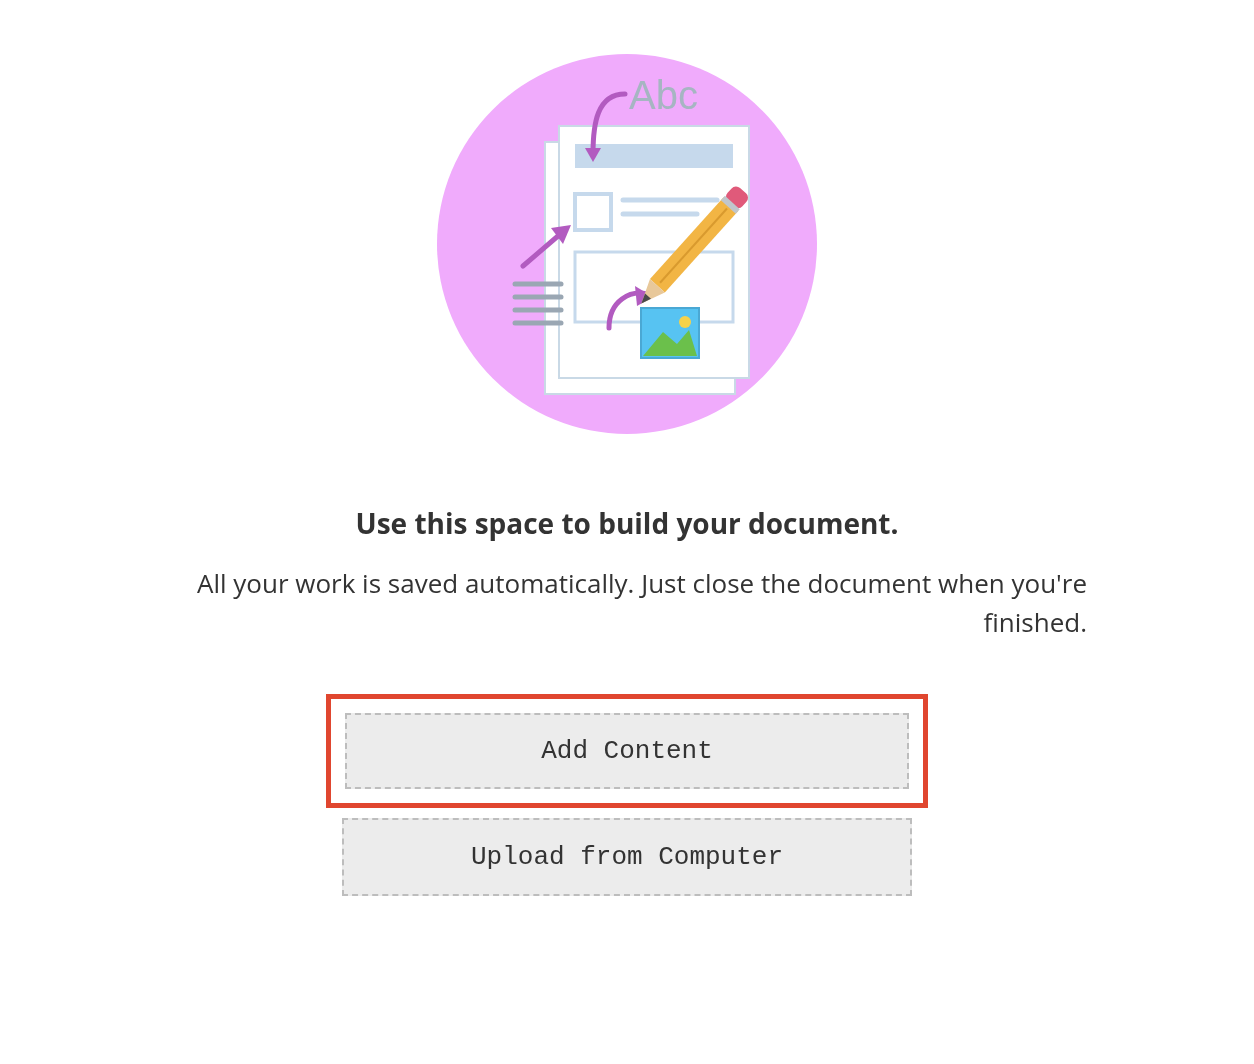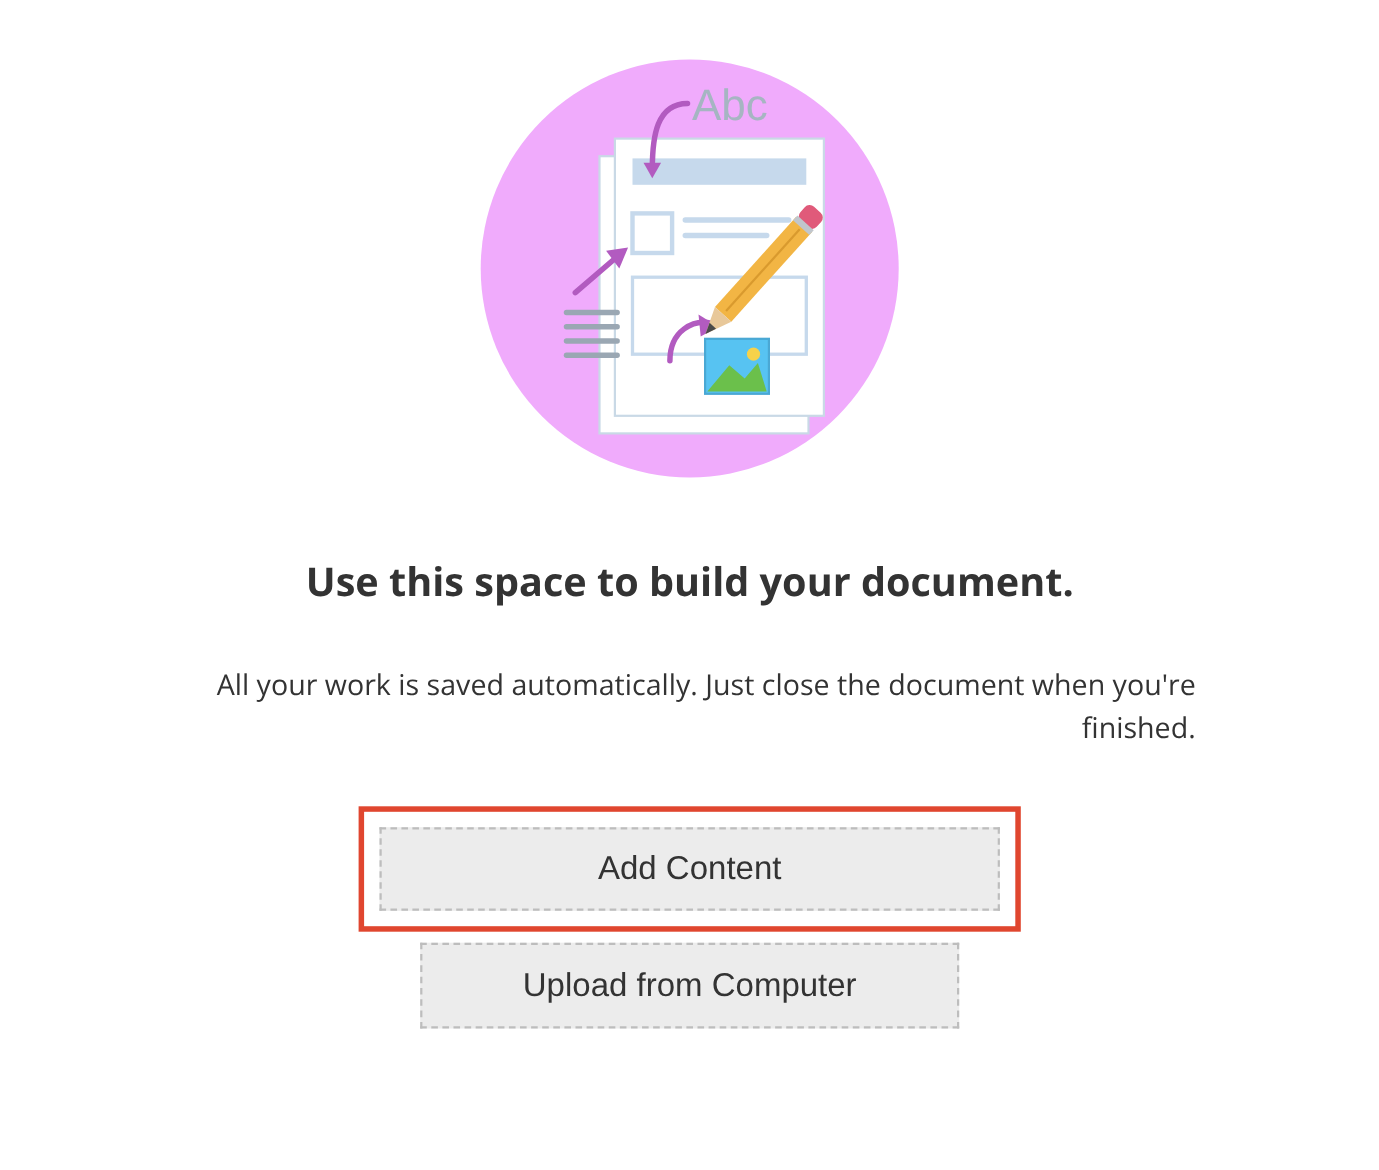--- a/index.html
+++ b/index.html
@@ -19,24 +19,24 @@
     }
     .illustration {
       width: 380px;
       height: 380px;
       border-radius: 50%;
       background: #f0abfc;
       position: relative;
       margin-bottom: 70px;
     }
     .heading {
-      font-size: 36px;
+      font-size: 28px;
       font-weight: 700;
       color: #333333;
-      margin-bottom: 50px;
+      margin-bottom: 22px;
       text-align: center;
     }
     .subtext {
       font-size: 26px;
       color: #333333;
       text-align: right;
       max-width: 920px;
       line-height: 1.5;
       margin-bottom: 52px;
     }
@@ -44,27 +44,27 @@
       border: 5px solid #e0462f;
       padding: 14px;
       width: 602px;
       margin-bottom: 10px;
     }
     .action-button {
       width: 100%;
       height: 76px;
       background: #ececec;
       border: 2px dashed #bdbdbd;
-      font-size: 30px;
+      font-size: 26px;
       color: #333333;
       cursor: pointer;
-      font-family: Liberation Sans, sans-serif;
+      font-family: Liberation Mono, monospace;
     }
     .action-button.secondary {
-      width: 490px;
+      width: 570px;
       height: 78px;
     }
   </style>
 </head>
 <body>
 
 <div class="illustration">
   <svg width="380" height="380" viewBox="0 0 380 380">
 
     <rect x="108" y="88" width="190" height="252" fill="#ffffff" stroke="#c9d9e6" stroke-width="2"></rect>

